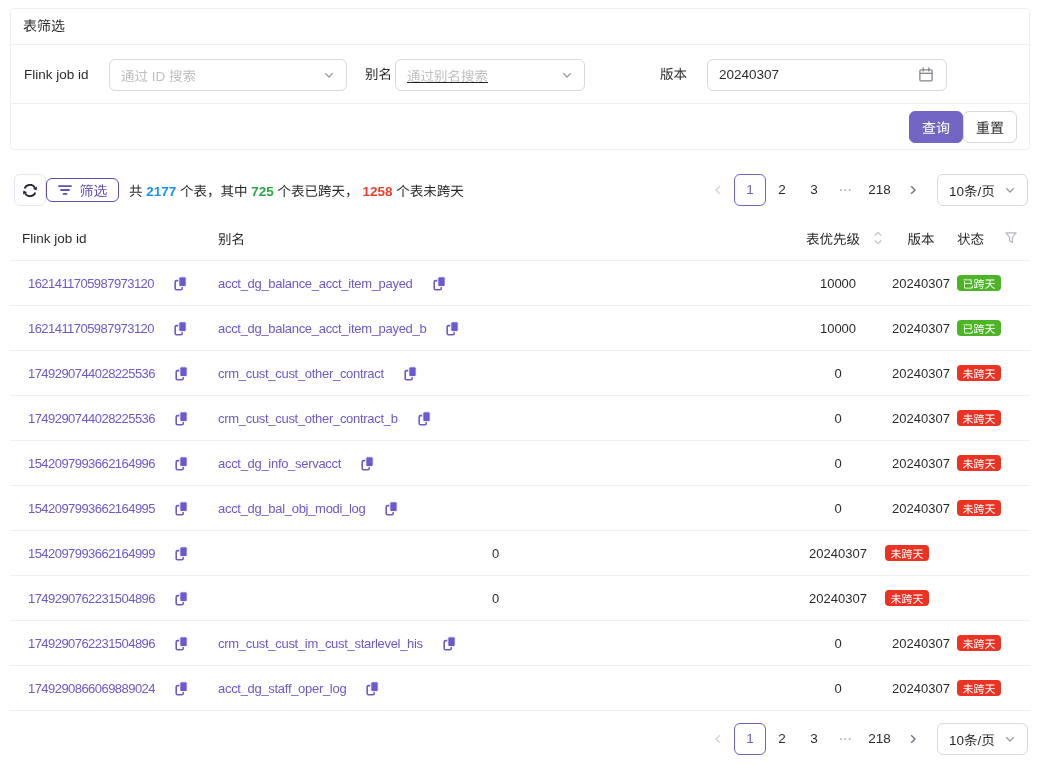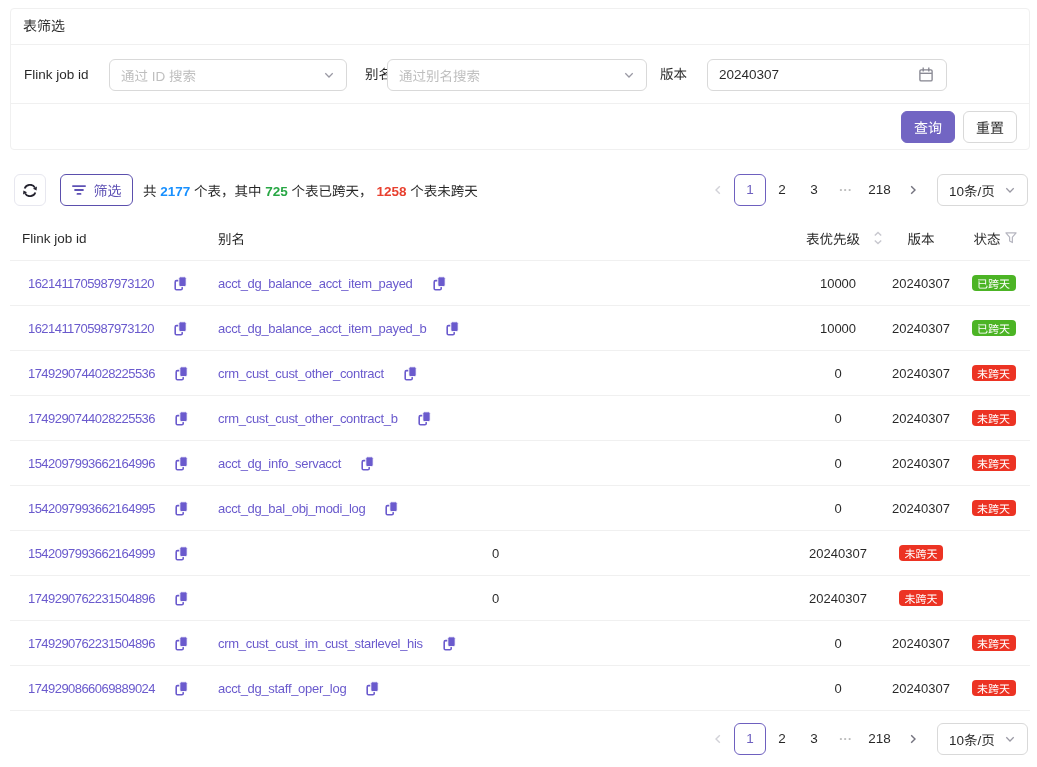--- a/index.html
+++ b/index.html
@@ -27,42 +27,42 @@
 .f-label.l3 { left:649px; }
 .ctrl {
   position:absolute; top:13.5px; height:32px;
   border:1px solid #d9d9d9; border-radius:6px; background:#fff;
   display:flex; align-items:center; padding:0 11px;justify-content:space-between;
 }
 .ctrl .ph { color:#bfbfbf; flex:1 1 auto; white-space:nowrap; overflow:hidden; }
 .ctrl .val { color:rgba(0,0,0,0.85); flex:1 1 auto; }
 .ctrl svg { flex:0 0 auto; }
 .select.s1 { left:98px;  width:238px; }
-.select.s2 { left:376px; width:260px; }
+.select.s2 { left:384px; width:190px;text-decoration:underline; }
 .datepicker { left:696px; width:240px; padding-right:13px; }
-.card-actions { height:45px; display:flex; justify-content:flex-end; align-items:center; padding-right:12px; gap:8px; }
+.card-actions { height:45px; display:flex; justify-content:flex-end; align-items:center; padding-right:12px; gap:0; }
 .btn {
   height:32px; width:54px; padding:0; border-radius:6px; font-size:14px;
   border:1px solid #d9d9d9; background:#fff; color:rgba(0,0,0,0.85);
   font-family:inherit; cursor:pointer;
 }
 .btn.primary { background:#7265c3; border-color:#7265c3; color:#fff; }
 
 
 .toolbar {
   position:absolute; left:10px; top:174px; width:1020px; height:32px;
   display:flex; align-items:center;
 }
 .icon-btn {
   margin-left:4px; width:32px; height:32px; flex:0 0 auto;
   border:1px solid #e7e7ef; border-radius:6px; background:#fff;
   display:flex; align-items:center; justify-content:center; cursor:pointer; padding:0;
 }
 .filter-btn {
-  margin-left:14px; height:32px; width:73px; padding:0; justify-content:center; flex:0 0 auto;
+  margin-left:0; height:24px; width:73px; padding:0; justify-content:center; flex:0 0 auto;
   border:1px solid #5b4fad; border-radius:6px; background:#fff; color:#5e51b5;
   font-size:14px; font-family:inherit; display:flex; align-items:center; gap:8px; cursor:pointer;
 }
 .stats { margin-left:10px; white-space:nowrap; }
 .stats b { font-weight:700; }
 .c-blue { color:#1890ff; } .c-green { color:#28a745; } .c-red { color:#e8402f; }
 
 
 .pagination { display:flex; align-items:center; margin-left:auto; margin-right:2px; }
 .pg-item {
@@ -87,21 +87,21 @@
   display:grid; grid-template-columns:190px 591px 94px 72px 73px;
   align-items:center; border-bottom:1px solid #f0f0f0;
 }
 .thead .tr { height:45px; }
 .tbody .tr { height:45px; font-size:13px; }
 .th { font-weight:500; }
 .c1 { padding-left:18px; }
 .th.c1 { padding-left:12px; }
 .c2 { padding-left:18px; }
 .c3, .c4 { text-align:center; }
-.c5 { text-align:center; }
+.c5 { text-align:left; }
 .th.c3 { display:flex; align-items:center; justify-content:center; gap:14px; transform:translateX(6px); }
 .th.c5 { position:relative; padding-right:13px; }
 .th.c5 svg.funnel { position:absolute; right:13px; top:50%; margin-top:-6px; }
 .cell-link { color:#6a5acd; display:inline-flex; align-items:center; gap:20px; }
 .c1 .cell-link { letter-spacing:-0.55px; }
 .c2 .cell-link { letter-spacing:-0.3px; }
 .copy-ic { cursor:pointer; flex:0 0 auto; }
 .badge {
   display:inline-block; height:16px; line-height:19px; padding:0 5.5px;
   border-radius:4px; color:#fff; font-size:11px;

